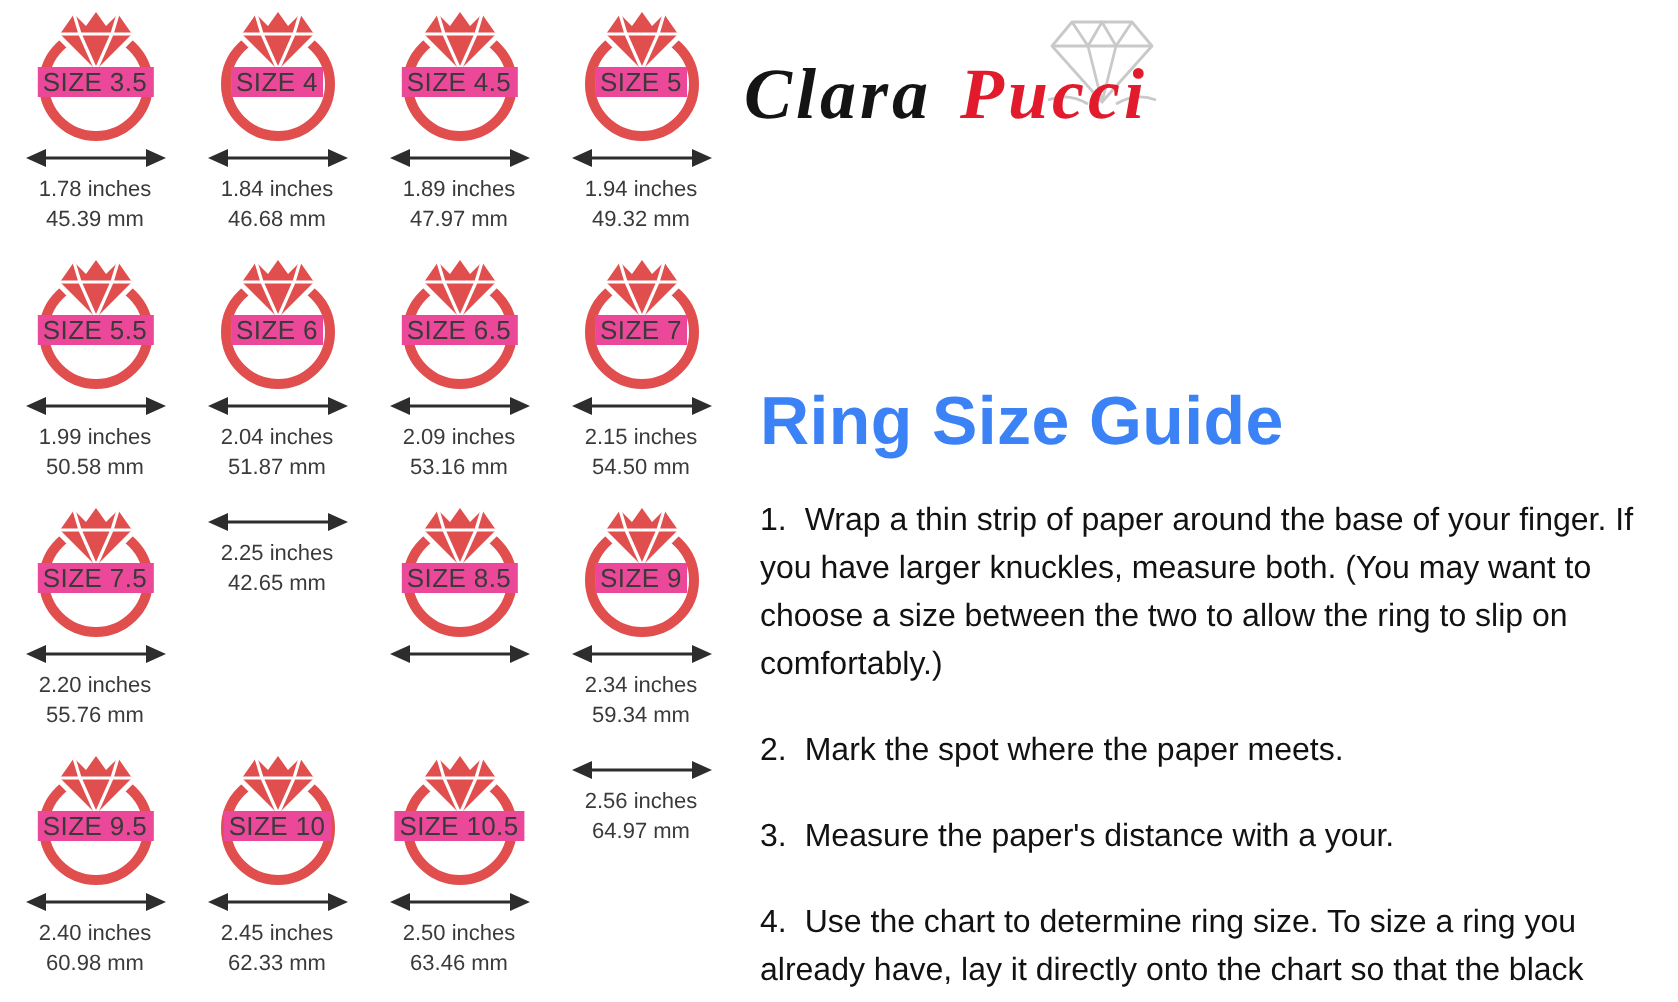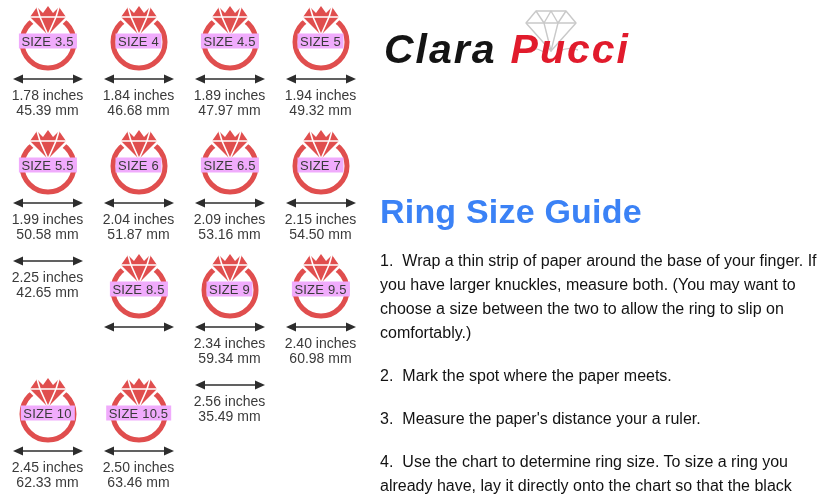--- a/index.html
+++ b/index.html
@@ -10,33 +10,33 @@
   
   .size-grid{
     position:absolute;left:2px;top:3px;width:366px;
     display:grid;grid-template-columns:repeat(4,91px);grid-auto-rows:124px;
   }
   .cell{display:flex;flex-direction:column;align-items:center;padding-top:2px;}
   .ring-wrap{position:relative;width:74px;height:66px;}
   .ring-wrap svg{display:block;}
   .size-label{
     position:absolute;left:50%;top:36px;transform:translate(-50%,-50%);
-    background:#f0abfc;padding:0 3px;font-size:13px;color:var(--text-dark);
+    background:#ec4899;padding:0 3px;font-size:13px;color:var(--text-dark);
     white-space:nowrap;letter-spacing:.2px;
   }
   .arrow-svg{margin-top:2px;}
-  .meas{margin-top:3px;text-align:center;font-size:14px;line-height:15px;color:var(--text-dark);}
+  .meas{margin-top:3px;text-align:center;font-size:11px;line-height:15px;color:var(--text-dark);}
   .meas span{display:block;}
   
   .logo{position:absolute;left:372px;top:8px;width:460px;height:96px;}
   .logo-diamond{position:absolute;left:148px;top:-2px;z-index:0;}
   .logo-words{
-    position:absolute;left:12px;top:18px;z-index:1;white-space:nowrap;
-    font-family:Liberation Sans, sans-serif;font-style:italic;font-weight:bold;
-    font-size:41px;letter-spacing:2px;
+    position:absolute;left:0;top:18px;z-index:1;white-space:nowrap;
+    font-family:Liberation Serif, serif;font-style:italic;font-weight:bold;
+    font-size:36px;letter-spacing:2px;
   }
   .logo-clara{color:var(--logo-black);}
   .logo-pucci{color:var(--logo-red);margin-left:14px;}
   .guide-title{
     position:absolute;left:380px;top:192px;margin:0;width:450px;
     font-size:34px;font-weight:700;color:#3b82f6;letter-spacing:.2px;
   }
   .instructions{position:absolute;left:380px;top:249px;width:452px;}
   .instruction{margin:0 0 19px 0;font-size:16px;line-height:24px;color:#121212;}
   .instruction .num{margin-right:9px;}
@@ -247,20 +247,45 @@
         <line x1="6" y1="6" x2="68" y2="6" stroke="var(--arrow)" stroke-width="1.6"></line>
         <polygon points="2,6 12,1.5 12,10.5" fill="var(--arrow)"></polygon>
         <polygon points="72,6 62,1.5 62,10.5" fill="var(--arrow)"></polygon>
       </svg>
       <div class="meas">
         <span>2.15 inches</span>
         <span>54.50 mm</span>
       </div>
     </div>
 
+    <div class="cell">
+      <div class="ring-wrap">
+        <svg class="ring-svg" width="74" height="66" viewBox="0 0 74 66">
+
+          <circle cx="37" cy="37" r="26" fill="none" stroke="var(--ring-red)" stroke-width="5"></circle>
+
+          <path d="M19,12 L26,2 L32,8 L37,1 L42,8 L48,2 L55,12 L37,30 Z" fill="#ffffff" stroke="#ffffff" stroke-width="5" stroke-linejoin="round"></path>
+
+          <g>
+            <path d="M19,12 L26,2 L32,8 L37,1 L42,8 L48,2 L55,12 L37,30 Z" fill="var(--ring-red)"></path>
+            <path d="M19,12 L55,12 M29,12 L37,30 M45,12 L37,30 M26,2 L29,12 M48,2 L45,12" stroke="#ffffff" stroke-width="1.6" fill="none"></path>
+          </g>
+        </svg>
+        <span class="size-label">SIZE 7.5</span>
+      </div>
+      <svg class="arrow-svg" width="74" height="12" viewBox="0 0 74 12">
+        <line x1="6" y1="6" x2="68" y2="6" stroke="var(--arrow)" stroke-width="1.6"></line>
+        <polygon points="2,6 12,1.5 12,10.5" fill="var(--arrow)"></polygon>
+        <polygon points="72,6 62,1.5 62,10.5" fill="var(--arrow)"></polygon>
+      </svg>
+      <div class="meas">
+        <span>2.20 inches</span>
+        <span>55.76 mm</span>
+      </div>
+    </div>
 
     <div class="cell">
       <svg class="arrow-svg" width="74" height="12" viewBox="0 0 74 12">
         <line x1="6" y1="6" x2="68" y2="6" stroke="var(--arrow)" stroke-width="1.6"></line>
         <polygon points="2,6 12,1.5 12,10.5" fill="var(--arrow)"></polygon>
         <polygon points="72,6 62,1.5 62,10.5" fill="var(--arrow)"></polygon>
       </svg>
       <div class="meas">
         <span>2.25 inches</span>
         <span>42.65 mm</span>
@@ -394,21 +419,21 @@
     </div>
 
     <div class="cell">
       <svg class="arrow-svg" width="74" height="12" viewBox="0 0 74 12">
         <line x1="6" y1="6" x2="68" y2="6" stroke="var(--arrow)" stroke-width="1.6"></line>
         <polygon points="2,6 12,1.5 12,10.5" fill="var(--arrow)"></polygon>
         <polygon points="72,6 62,1.5 62,10.5" fill="var(--arrow)"></polygon>
       </svg>
       <div class="meas">
         <span>2.56 inches</span>
-        <span>35.49 mm</span>
+        <span>64.97 mm</span>
       </div>
     </div>
   </div>
 
 <div class="logo">
   <svg class="logo-diamond" width="62" height="52" viewBox="0 0 62 52">
     <g fill="none" stroke="var(--diamond-gray)" stroke-width="1.4" stroke-linejoin="round">
       <path d="M16,5 L46,5 L56,17 L31,45 L6,17 Z"></path>
       <path d="M6,17 L56,17"></path>
       <path d="M16,5 L24,17 M46,5 L38,17 M24,17 L31,5 L38,17"></path>
@@ -427,19 +452,19 @@
 
     <p class="instruction">
       <span class="num">1.</span><span>Wrap a thin strip of paper around the base of your finger. If you have larger knuckles, measure both. (You may want to choose a size between the two to allow the ring to slip on comfortably.)</span>
     </p>
 
     <p class="instruction">
       <span class="num">2.</span><span>Mark the spot where the paper meets.</span>
     </p>
 
     <p class="instruction">
-      <span class="num">3.</span><span>Measure the paper's distance your a ruler.</span>
+      <span class="num">3.</span><span>Measure the paper's distance with a your.</span>
     </p>
 
     <p class="instruction">
       <span class="num">4.</span><span>Use the chart to determine ring size. To size a ring you already have, lay it directly onto the chart so that the black circle touches the ring's inner circle.</span>
     </p>
   </div>
 
 </body></html>

